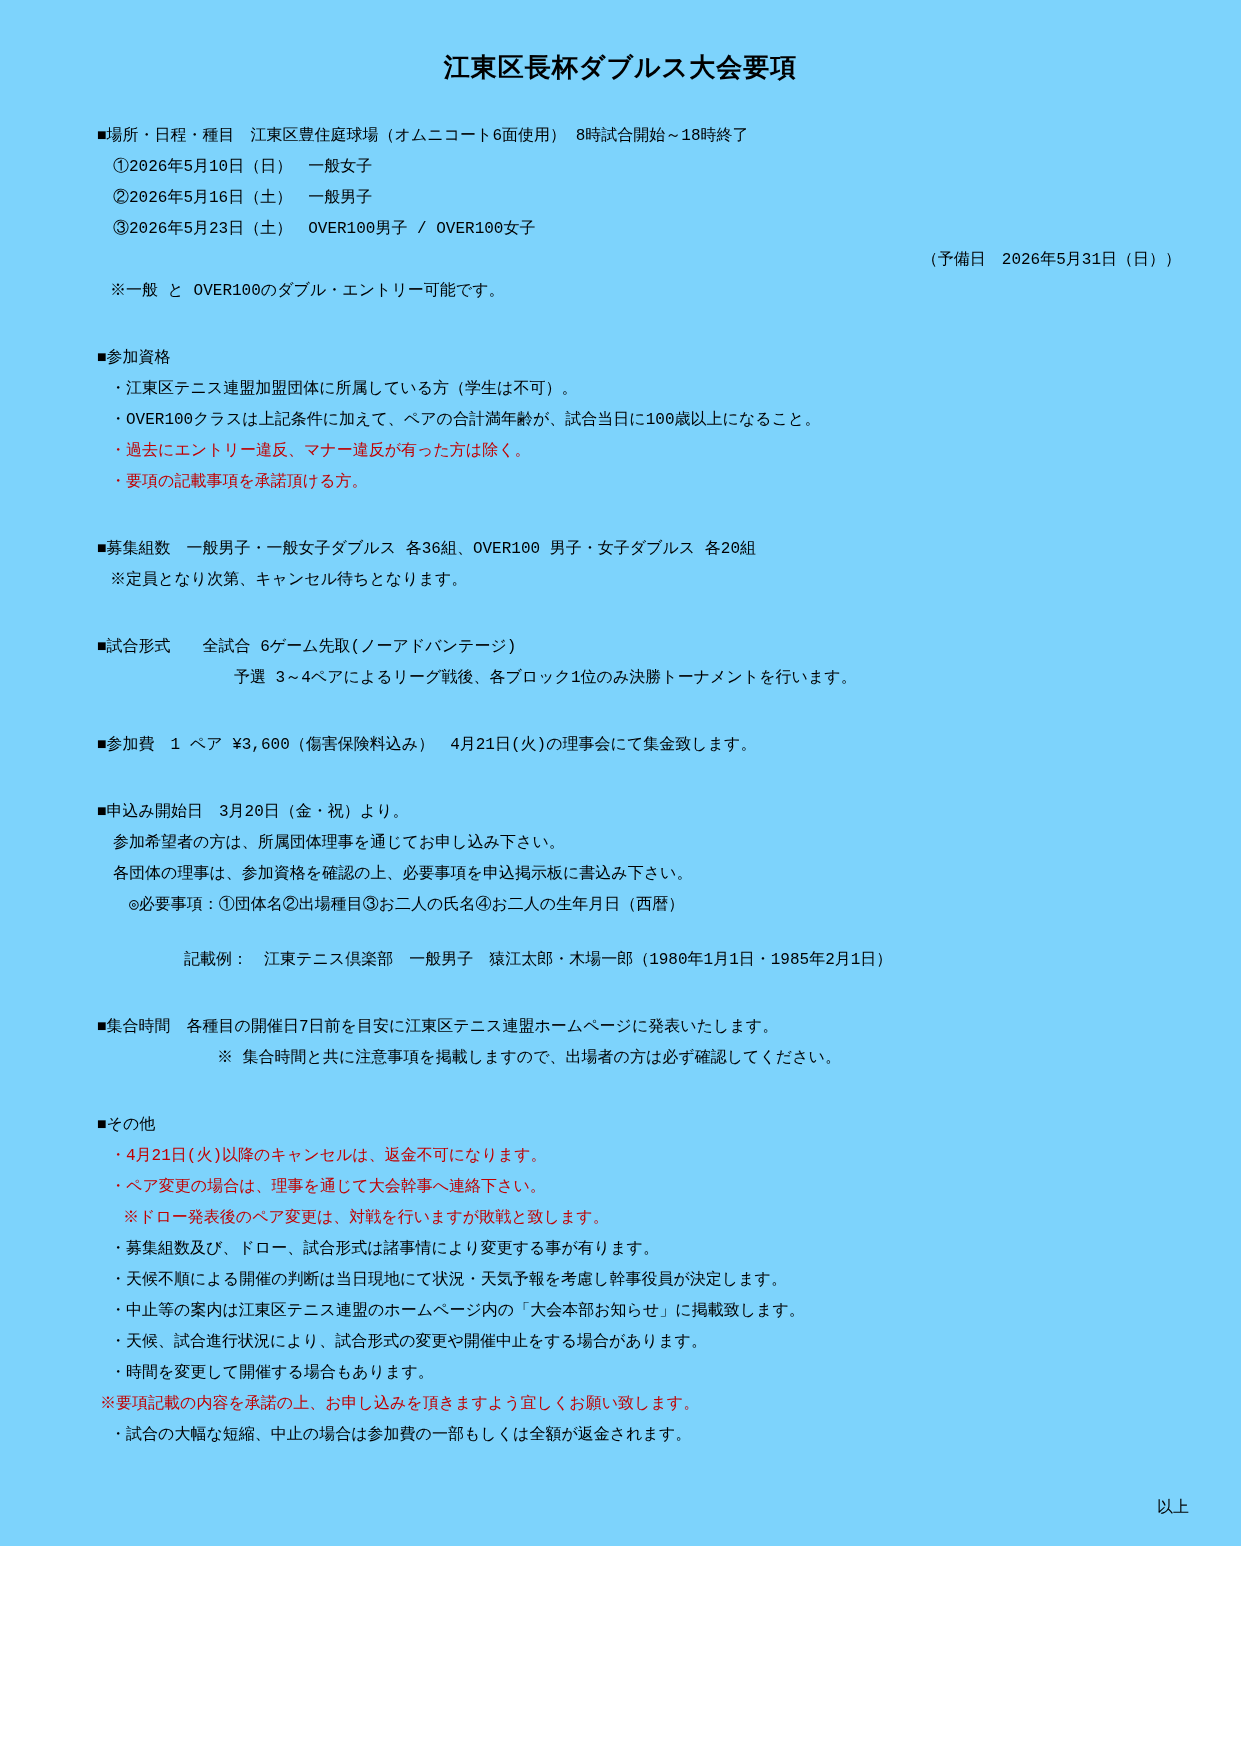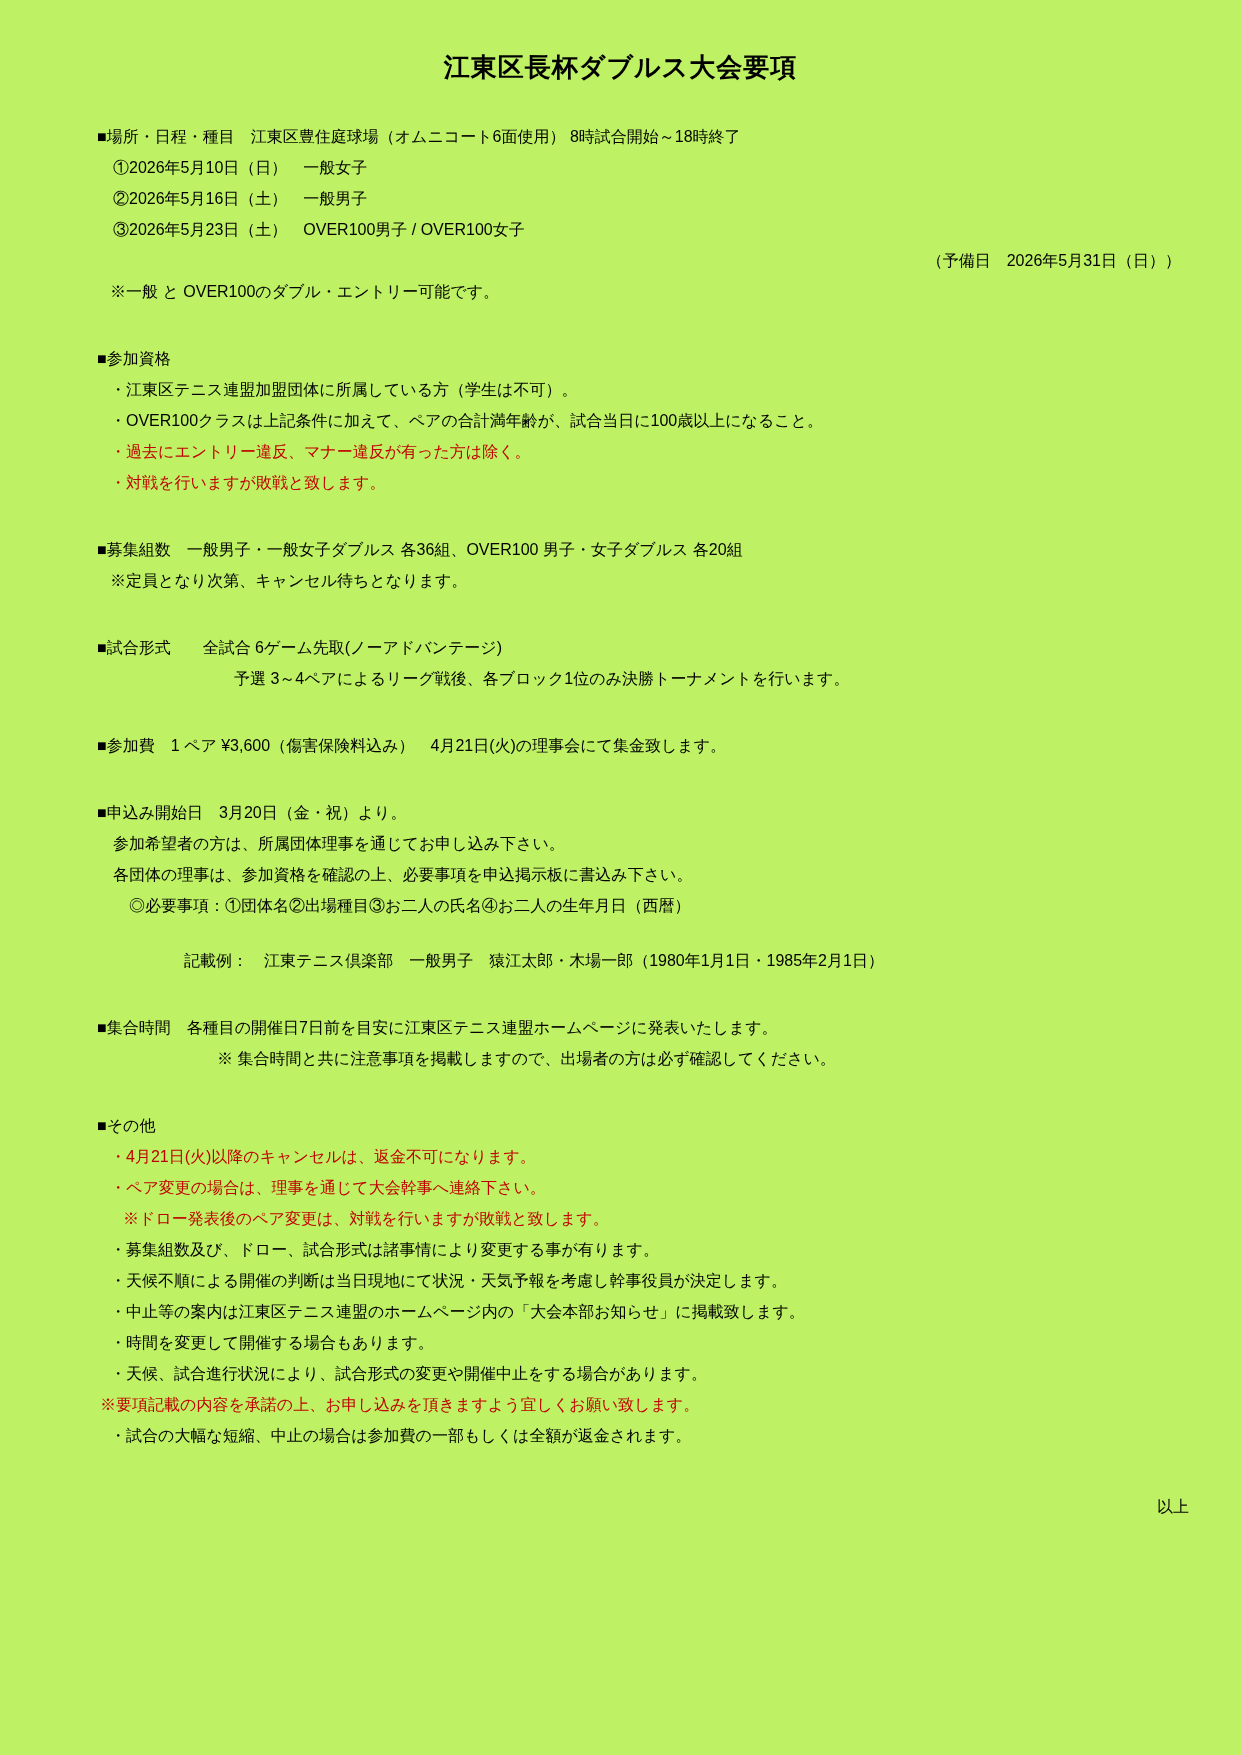--- a/index.html
+++ b/index.html
@@ -3,24 +3,24 @@
 <meta charset="utf-8">
 <style>
   html, body {
     margin: 0;
     padding: 0;
     background: #ffffff;
   }
   .page {
     position: relative;
     width: 1241px;
-    height: 1755px;
-    background: #bef264;
+    height: 1546px;
+    background: #7dd3fc;
     color: #000000;
-    font-family: Liberation Sans, sans-serif;
+    font-family: Liberation Mono, monospace;
     overflow: hidden;
     box-sizing: border-box;
   }
   .title {
     margin: 0;
     padding-top: 50px;
     font-size: 26px;
     font-weight: bold;
     text-align: center;
     letter-spacing: 1px;
@@ -70,21 +70,21 @@
         <div class="doc-line" style="padding-left: 16px;"><span class="txt-black">②2026年5月16日（土）　一般男子</span></div>
         <div class="doc-line" style="padding-left: 16px;"><span class="txt-black">③2026年5月23日（土）　OVER100男子 / OVER100女子</span></div>
         <div class="doc-line" style="padding-left: 26px; text-align: right;"><span class="txt-black">（予備日　2026年5月31日（日））</span></div>
         <div class="doc-line" style="padding-left: 13px;"><span class="txt-black">※一般 と OVER100のダブル・エントリー可能です。</span></div>
       </section>
       <section class="doc-section">
         <div class="doc-line" style="padding-left: 0px;"><span class="txt-black">■参加資格</span></div>
         <div class="doc-line" style="padding-left: 13px;"><span class="txt-black">・江東区テニス連盟加盟団体に所属している方（学生は不可）。</span></div>
         <div class="doc-line" style="padding-left: 13px;"><span class="txt-black">・OVER100クラスは上記条件に加えて、ペアの合計満年齢が、試合当日に100歳以上になること。</span></div>
         <div class="doc-line" style="padding-left: 13px;"><span class="txt-red">・過去にエントリー違反、マナー違反が有った方は除く。</span></div>
-        <div class="doc-line" style="padding-left: 13px;"><span class="txt-red">・対戦を行いますが敗戦と致します。</span></div>
+        <div class="doc-line" style="padding-left: 13px;"><span class="txt-red">・要項の記載事項を承諾頂ける方。</span></div>
       </section>
       <section class="doc-section">
         <div class="doc-line" style="padding-left: 0px;"><span class="txt-black">■募集組数　一般男子・一般女子ダブルス 各36組、OVER100 男子・女子ダブルス 各20組</span></div>
         <div class="doc-line" style="padding-left: 13px;"><span class="txt-black">※定員となり次第、キャンセル待ちとなります。</span></div>
       </section>
       <section class="doc-section">
         <div class="doc-line" style="padding-left: 0px;"><span class="txt-black">■試合形式　　全試合 6ゲーム先取(ノーアドバンテージ)</span></div>
         <div class="doc-line" style="padding-left: 137px;"><span class="txt-black">予選 3～4ペアによるリーグ戦後、各ブロック1位のみ決勝トーナメントを行います。</span></div>
       </section>
       <section class="doc-section">
@@ -102,22 +102,22 @@
         <div class="doc-line" style="padding-left: 120px;"><span class="txt-black">※ 集合時間と共に注意事項を掲載しますので、出場者の方は必ず確認してください。</span></div>
       </section>
       <section class="doc-section">
         <div class="doc-line" style="padding-left: 0px;"><span class="txt-black">■その他</span></div>
         <div class="doc-line" style="padding-left: 13px;"><span class="txt-red">・4月21日(火)以降のキャンセルは、返金不可になります。</span></div>
         <div class="doc-line" style="padding-left: 13px;"><span class="txt-red">・ペア変更の場合は、理事を通じて大会幹事へ連絡下さい。</span></div>
         <div class="doc-line" style="padding-left: 26px;"><span class="txt-red">※ドロー発表後のペア変更は、対戦を行いますが敗戦と致します。</span></div>
         <div class="doc-line" style="padding-left: 13px;"><span class="txt-black">・募集組数及び、ドロー、試合形式は諸事情により変更する事が有ります。</span></div>
         <div class="doc-line" style="padding-left: 13px;"><span class="txt-black">・天候不順による開催の判断は当日現地にて状況・天気予報を考慮し幹事役員が決定します。</span></div>
         <div class="doc-line" style="padding-left: 13px;"><span class="txt-black">・中止等の案内は江東区テニス連盟のホームページ内の「大会本部お知らせ」に掲載致します。</span></div>
+        <div class="doc-line" style="padding-left: 13px;"><span class="txt-black">・天候、試合進行状況により、試合形式の変更や開催中止をする場合があります。</span></div>
         <div class="doc-line" style="padding-left: 13px;"><span class="txt-black">・時間を変更して開催する場合もあります。</span></div>
-        <div class="doc-line" style="padding-left: 13px;"><span class="txt-black">・天候、試合進行状況により、試合形式の変更や開催中止をする場合があります。</span></div>
         <div class="doc-line" style="padding-left: 3px;"><span class="txt-red">※要項記載の内容を承諾の上、お申し込みを頂きますよう宜しくお願い致します。</span></div>
         <div class="doc-line" style="padding-left: 13px;"><span class="txt-black">・試合の大幅な短縮、中止の場合は参加費の一部もしくは全額が返金されます。</span></div>
       </section>
     </main>
 
   <div class="closing">以上</div>
 
 </div>
 
 </body></html>

